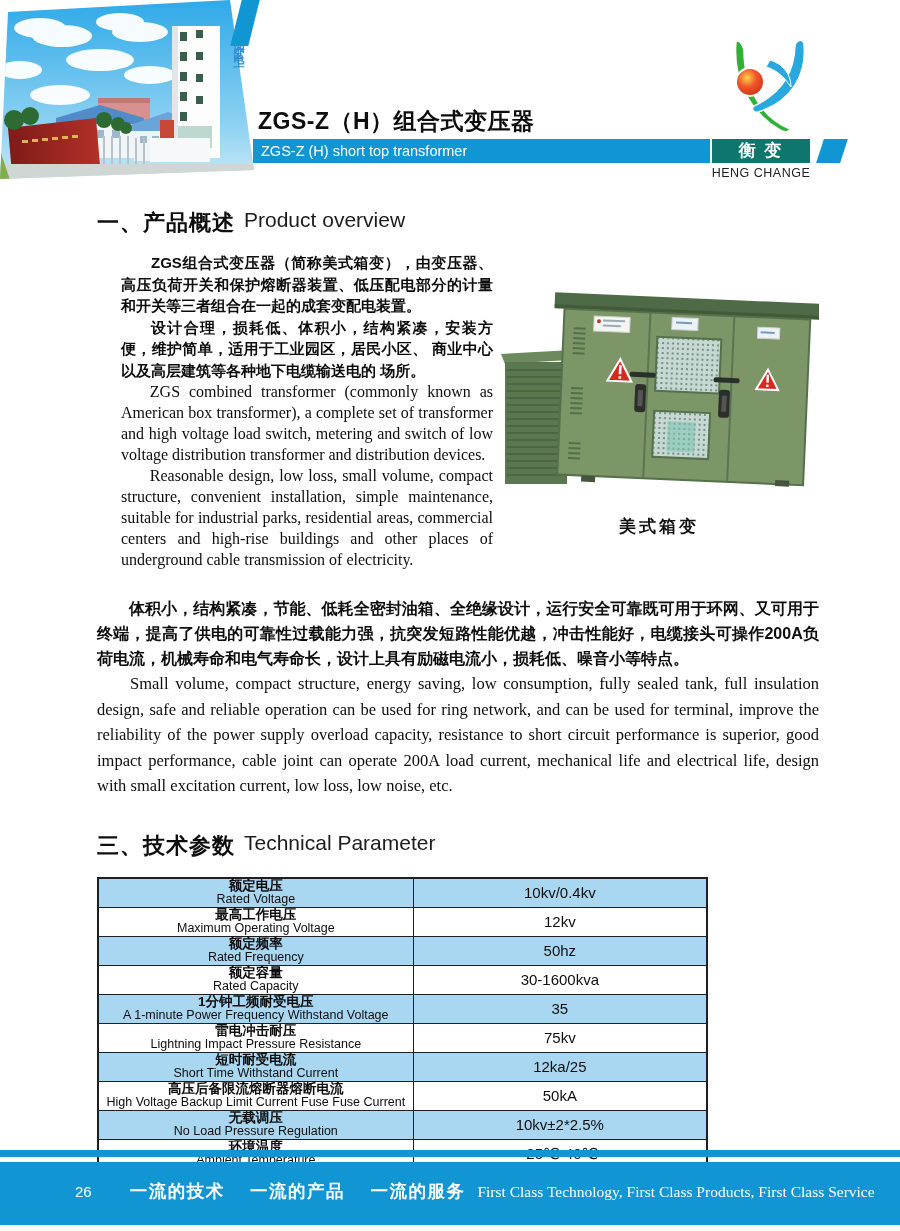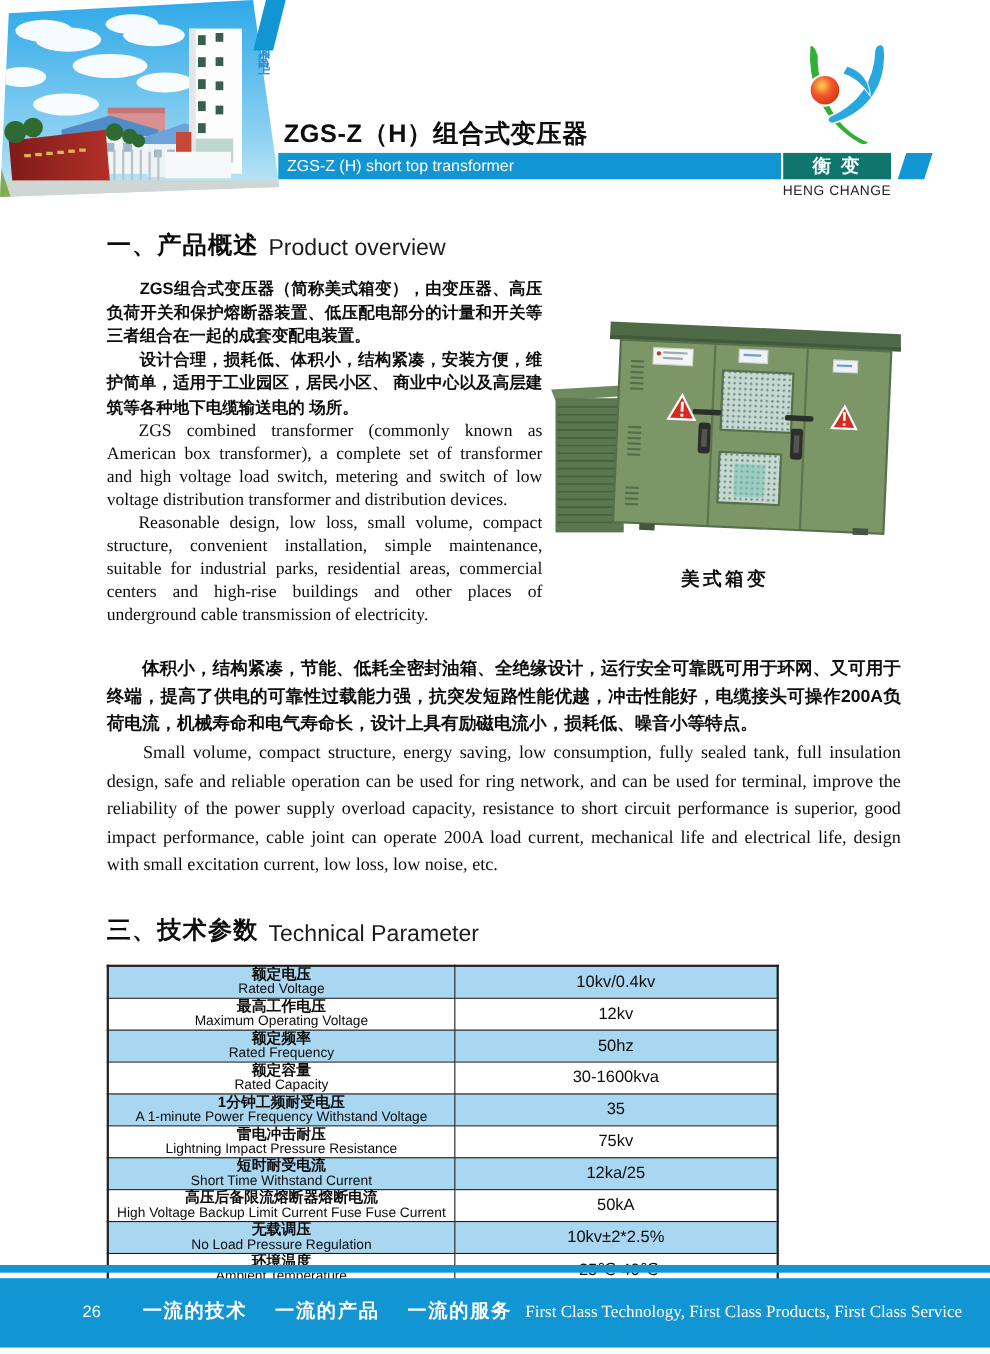--- a/index.html
+++ b/index.html
@@ -18,24 +18,24 @@
   .subtitle-bar{position:absolute;left:253px;top:139px;width:457px;height:24px;background:#1295d3;
                 color:#fff;font-size:14.5px;line-height:24px;padding-left:8px;box-sizing:border-box;}
   .brand-box{position:absolute;left:712px;top:139px;width:98px;height:24px;background:#0f766e;
              color:#fff;font-weight:bold;font-size:17px;line-height:24px;text-align:center;letter-spacing:2px;}
   .brand-slant{position:absolute;left:820px;top:139px;width:24px;height:24px;background:#1295d3;transform:skewX(-18deg);}
   .brand-en{position:absolute;left:700px;top:166px;width:122px;text-align:center;font-size:12.5px;color:#222;letter-spacing:.5px;}
   .logo{position:absolute;left:706px;top:40px;}
 
   
   .main{position:absolute;left:97px;top:208px;width:722px;}
-  .sec-head{display:flex;align-items:flex-end;gap:9px;margin:0 0 14px 0;}
+  .sec-head{display:flex;align-items:flex-start;gap:9px;margin:0 0 14px 0;}
   .sec-head .cn{font-size:22px;font-weight:bold;color:#0d0d0d;letter-spacing:1px;}
   .sec-head .en{font-size:21px;color:#1c1c1c;}
-  .s1-body{display:flex;gap:6px;}
+  .s1-body{display:flex;gap:6px;margin-left:24px;}
   .s1-text{width:400px;}
   .p-cn{margin:0;font-size:15px;line-height:21.5px;font-weight:600;text-align:justify;text-indent:2em;color:#0d0d0d;}
   .p-en{margin:0;font-family:"Liberation Serif","DejaVu Serif",serif;font-size:16px;line-height:21px;
         text-align:justify;text-indent:1.8em;color:#0d0d0d;}
   .figure{width:320px;margin-top:10px;}
   .figure svg{display:block;}
   .fig-caption{text-align:center;font-size:17px;font-weight:bold;letter-spacing:3px;margin-top:8px;color:#111;}
 
   .s2{margin-top:26px;}
   .s2 .p-cn{font-size:16px;line-height:25px;}

